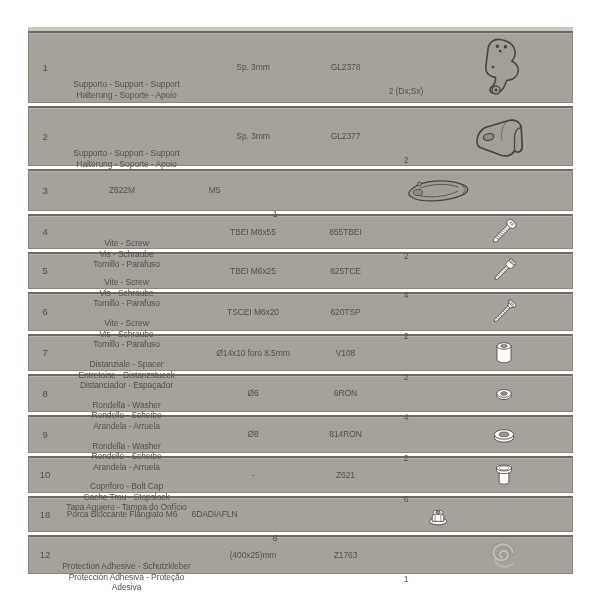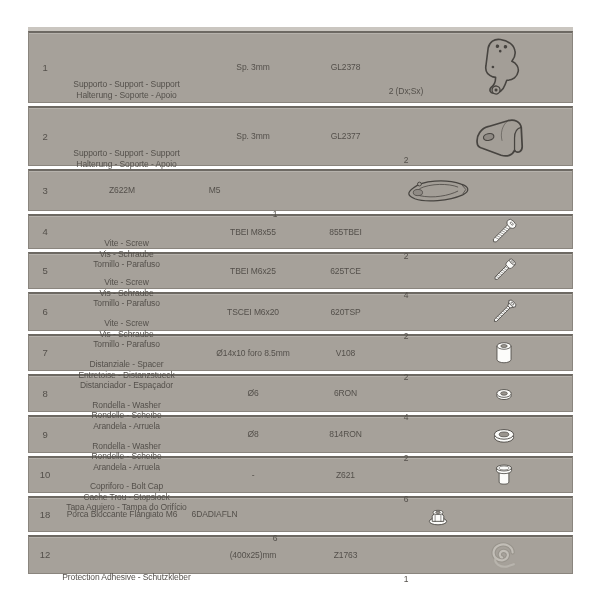--- a/index.html
+++ b/index.html
@@ -338,20 +338,21 @@
           <svg class="part-svg">
             <use href="#flange-nut-icon"></use>
           </svg>
         </div>
   </div>
 
   <div class="row">
     <div class="cell col-num">12</div>
     <div class="cell col-desc">
           <div>Protection Adhesive - Schutzkleber</div>
+          <div>Protección Adhesiva - Proteção Adesiva</div>
         </div>
     <div class="cell col-spec">(400x25)mm</div>
     <div class="cell col-code">Z1763</div>
     <div class="cell col-qty">1</div>
     <div class="cell col-icon">
           <svg class="part-svg">
             <use href="#adhesive-roll-icon"></use>
           </svg>
         </div>
   </div>

